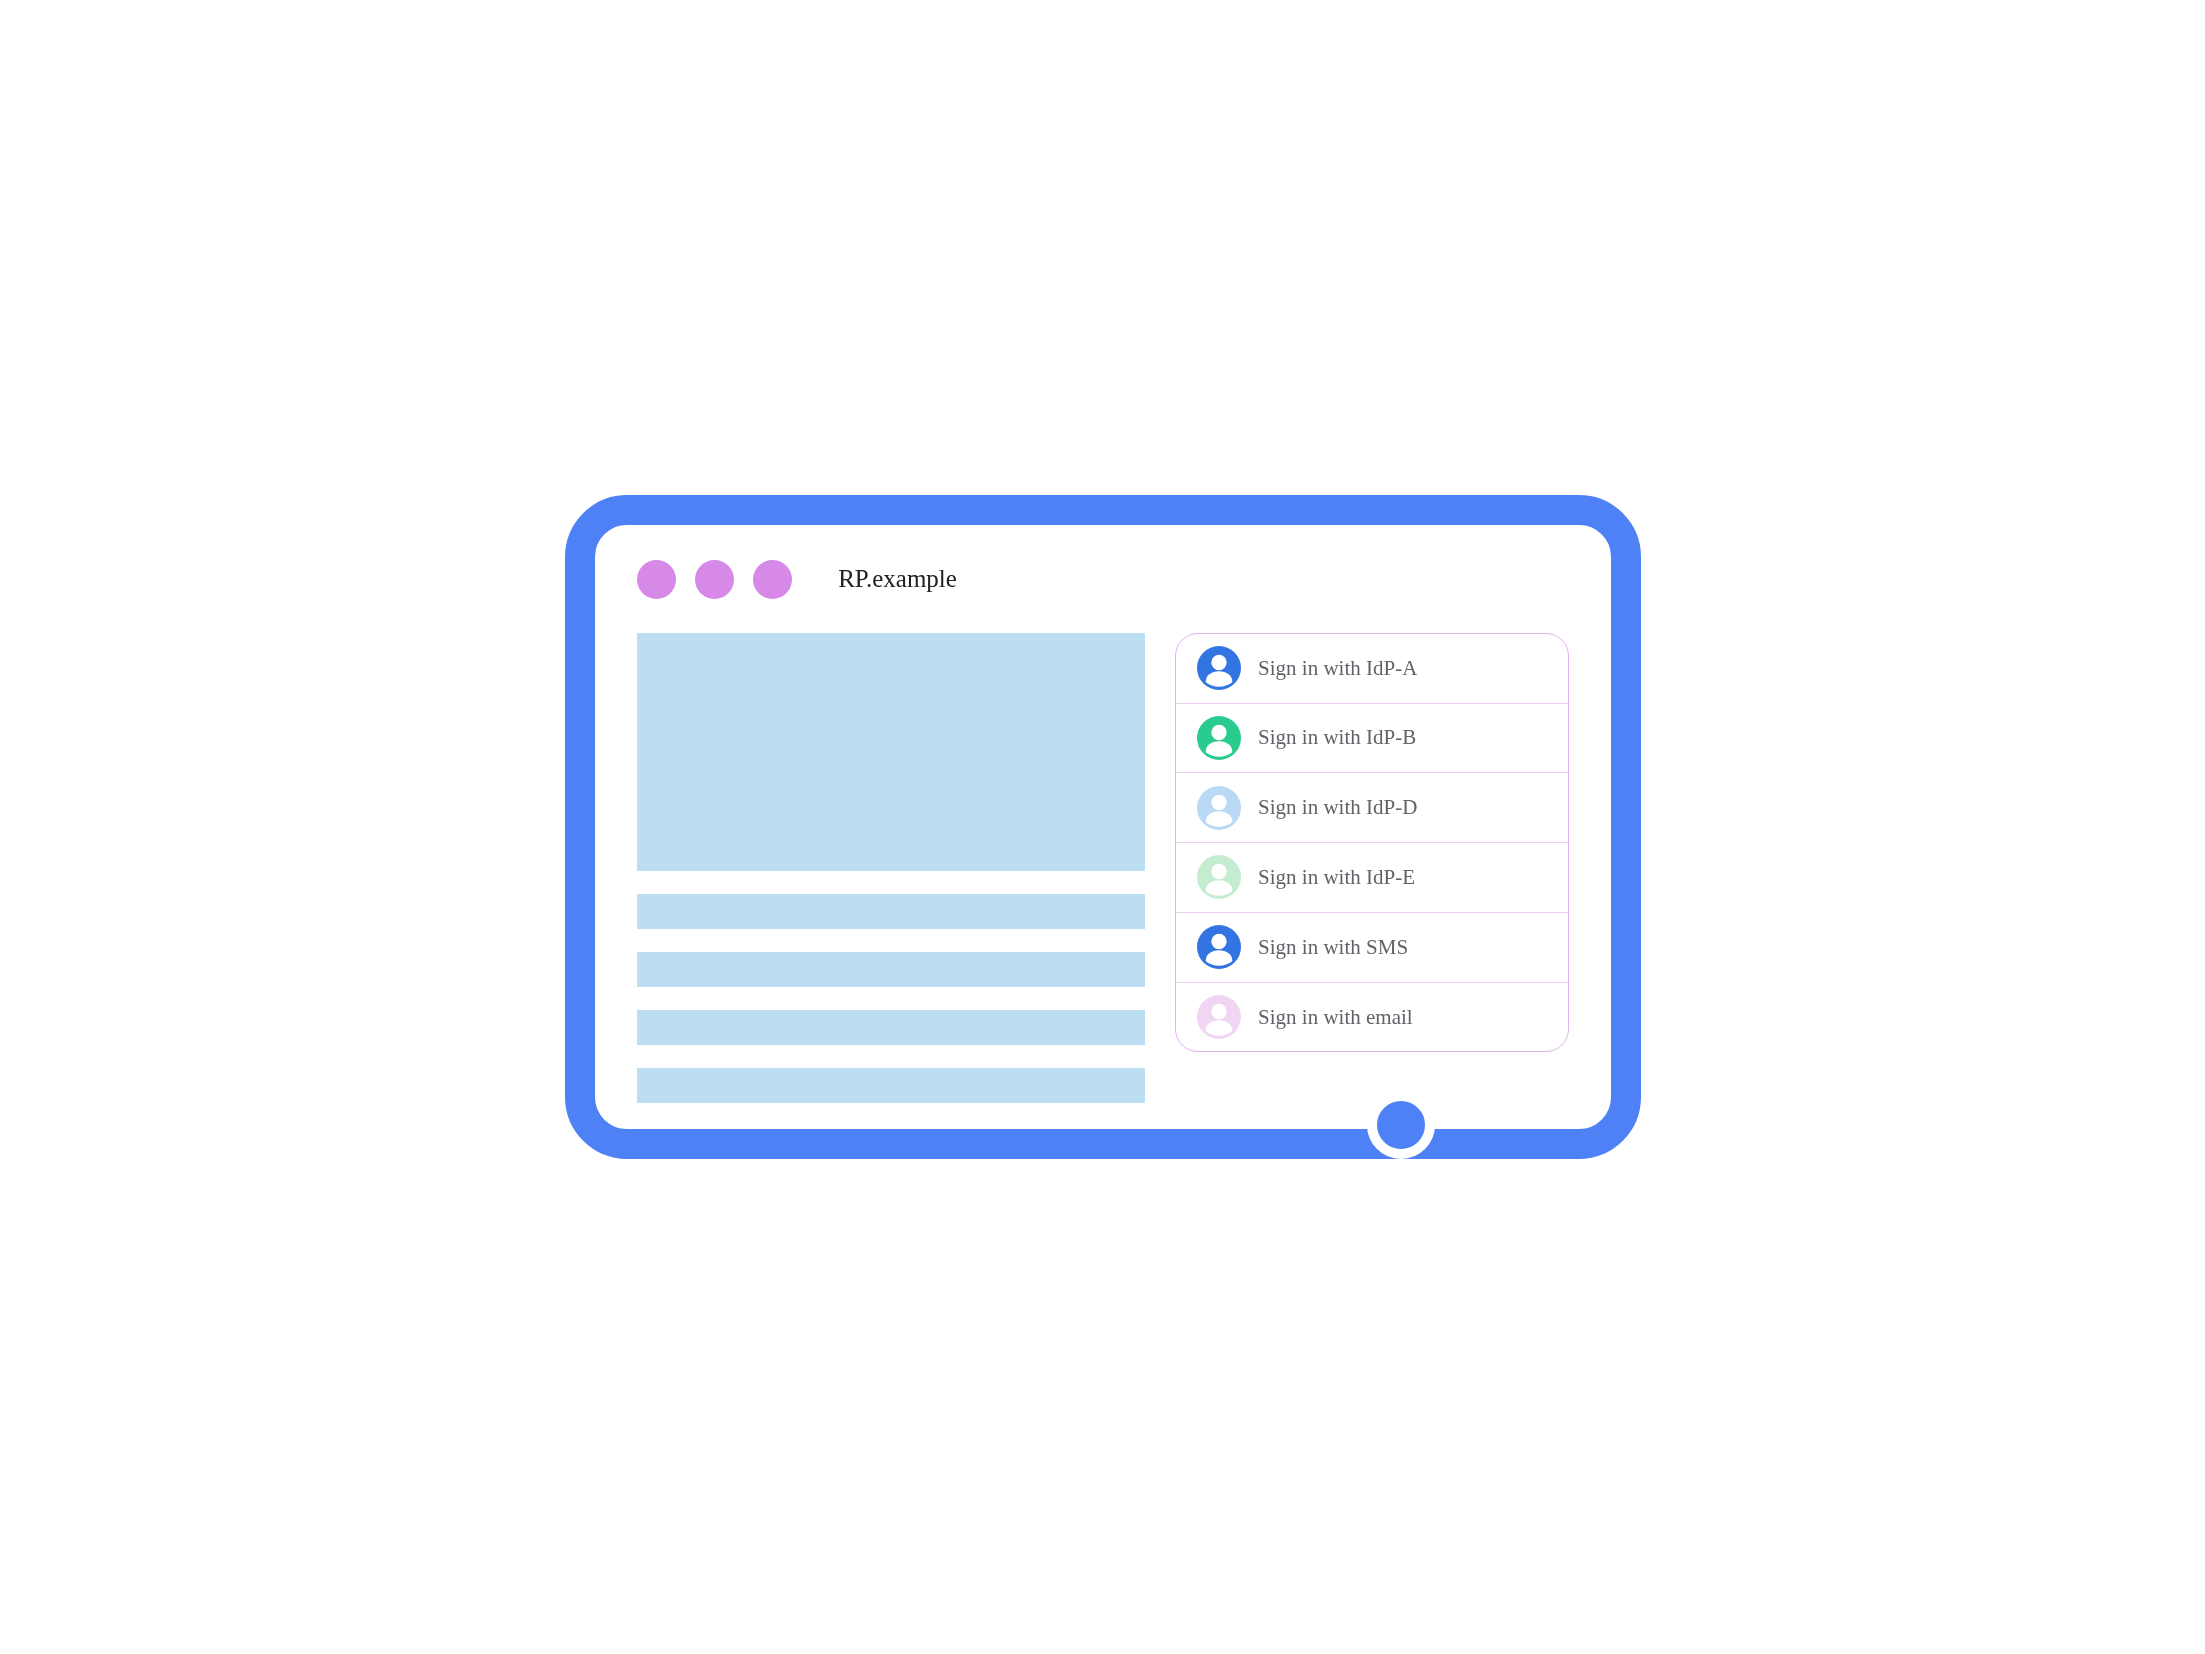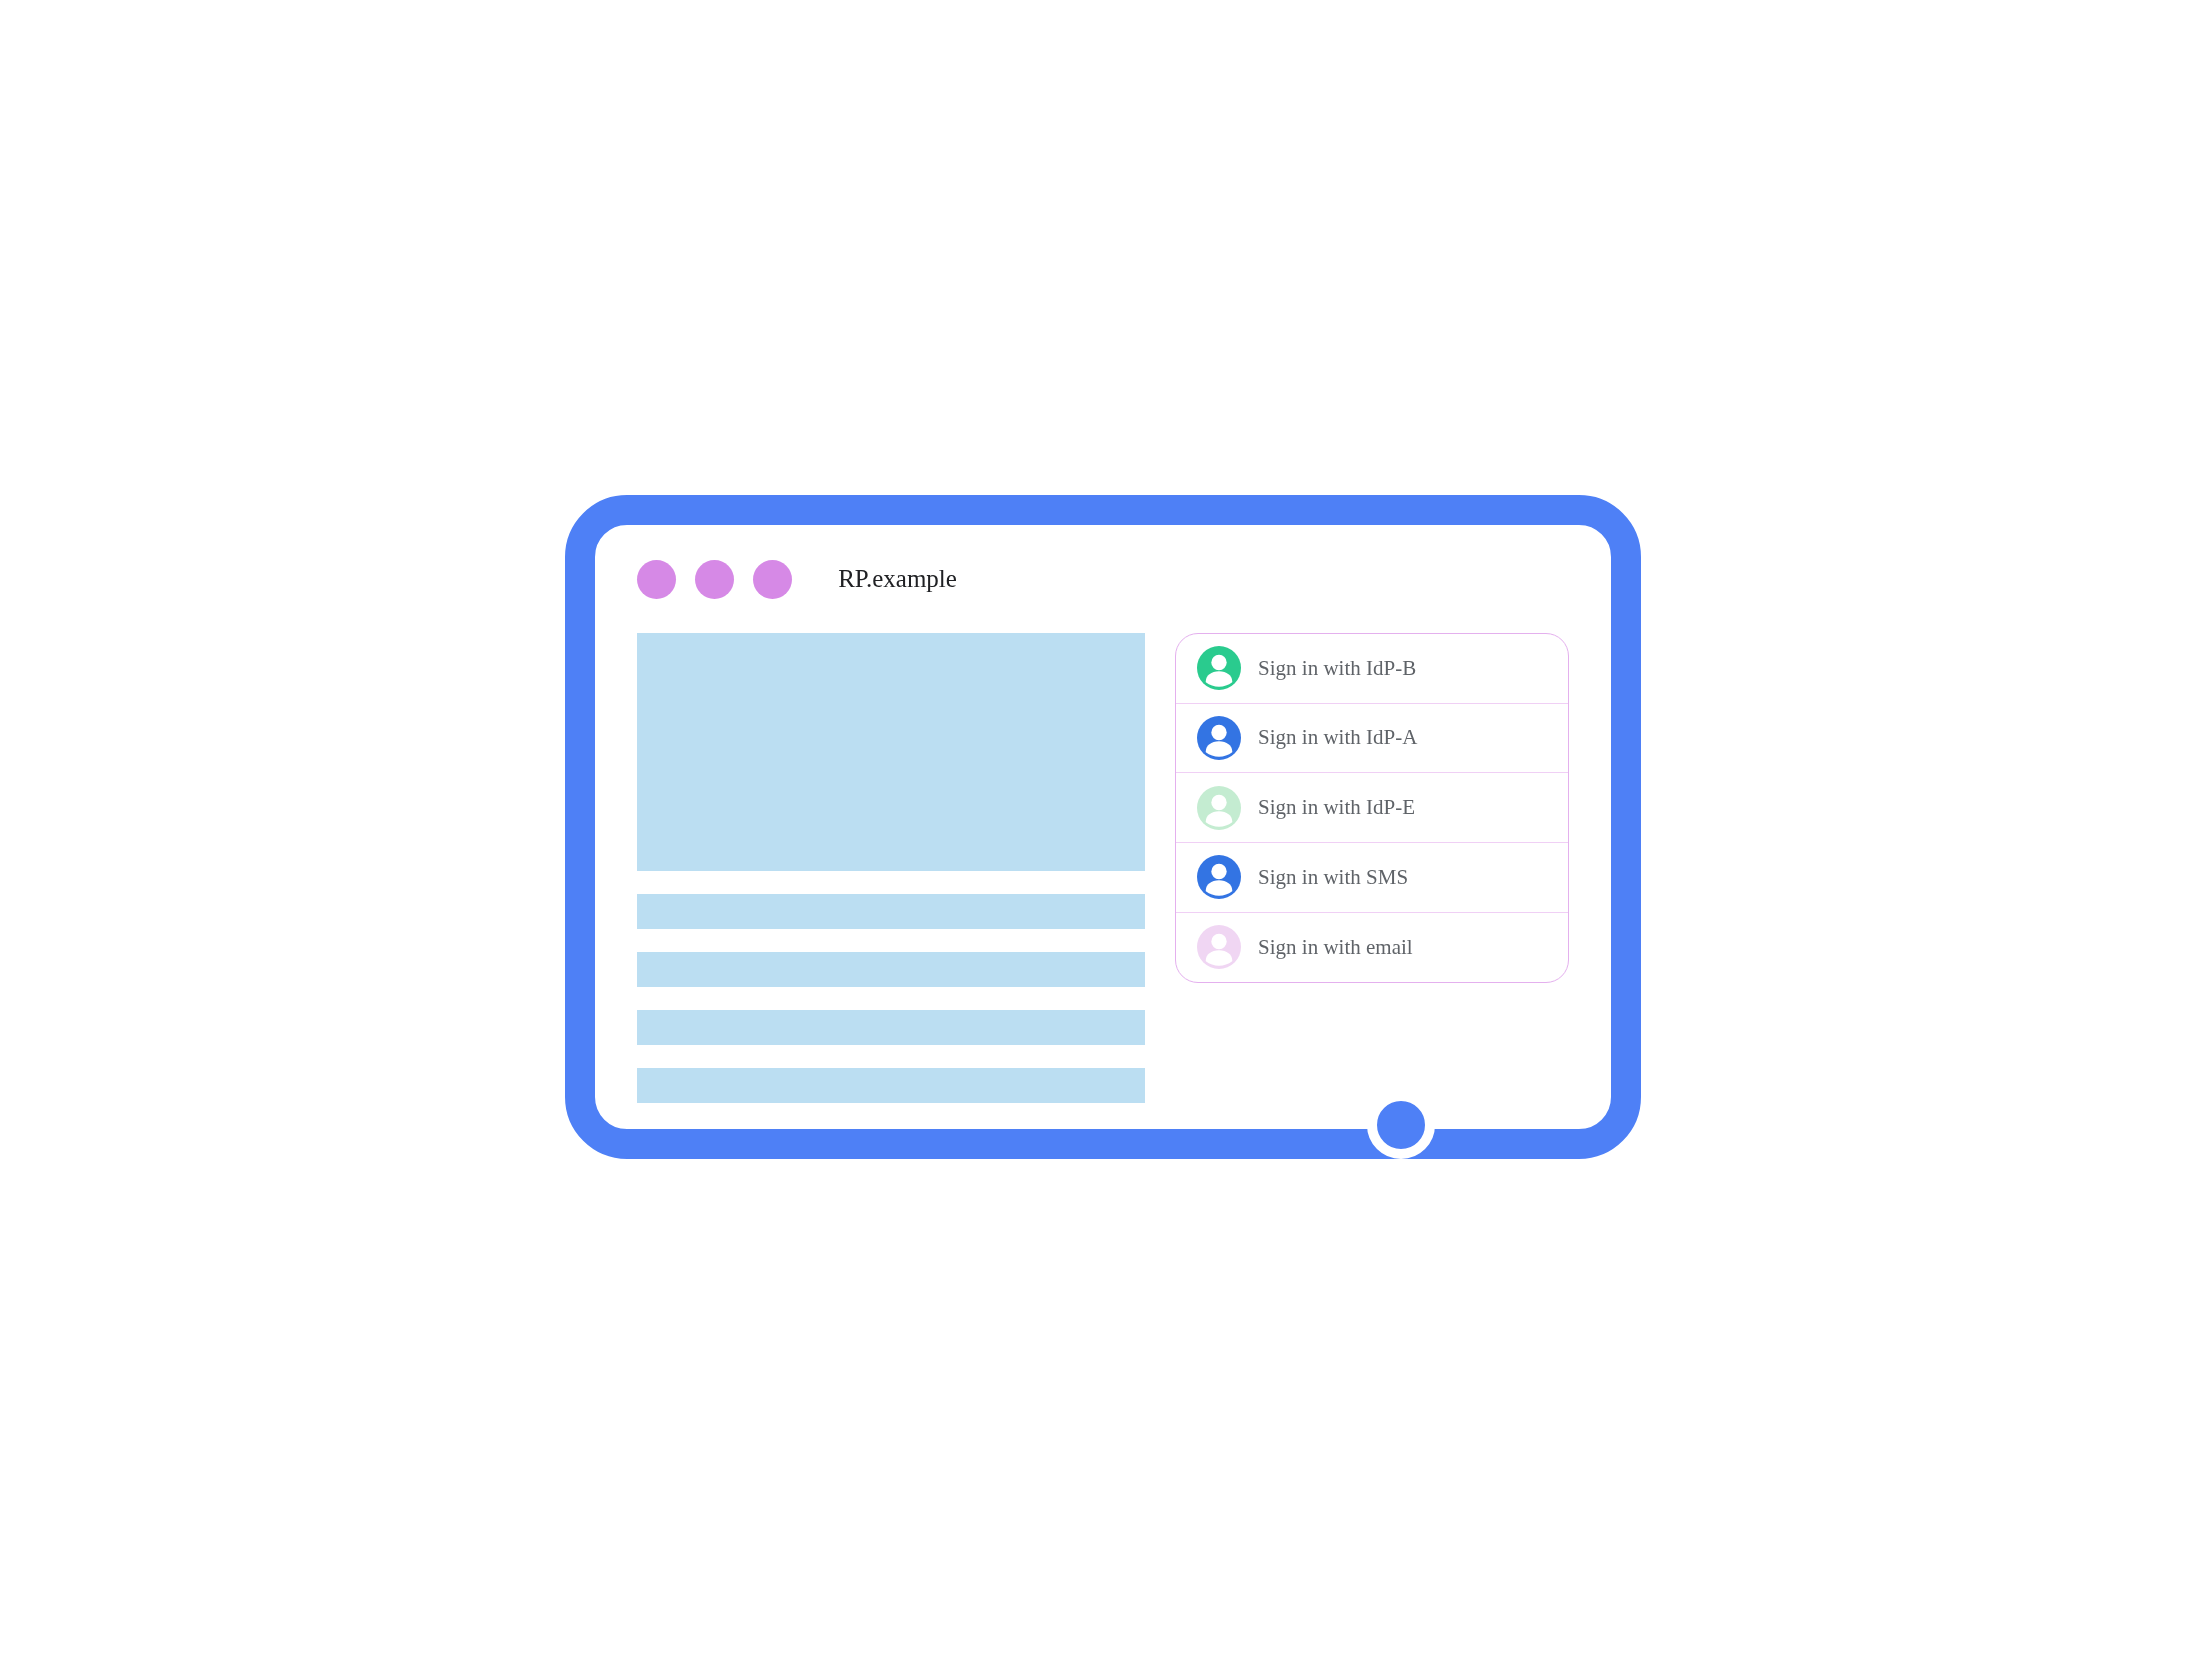--- a/index.html
+++ b/index.html
@@ -124,42 +124,52 @@
         <div class="hero-block"></div>
         <div class="text-line"></div>
         <div class="text-line"></div>
         <div class="text-line"></div>
         <div class="text-line"></div>
       </div>
 
       <div class="signin-panel">
 
         <div class="signin-option">
+          <span class="avatar-icon" style="color:#3374e3">
+            <svg viewBox="0 0 40 40">
+                <circle cx="20" cy="20" r="20" fill="currentColor"></circle>
+                <circle cx="20" cy="15" r="7" fill="#fff"></circle>
+                <path d="M20 23c-7 0-12 4-12 9v1a20 20 0 0 0 24 0v-1c0-5-5-9-12-9z" fill="#fff"></path>
+              </svg>
+          </span>
+          <span class="signin-label">Sign in with IdP-A</span>
+        </div>
+
+        <div class="signin-option">
           <span class="avatar-icon" style="color:#2acb8e">
             <svg viewBox="0 0 40 40">
                 <circle cx="20" cy="20" r="20" fill="currentColor"></circle>
                 <circle cx="20" cy="15" r="7" fill="#fff"></circle>
                 <path d="M20 23c-7 0-12 4-12 9v1a20 20 0 0 0 24 0v-1c0-5-5-9-12-9z" fill="#fff"></path>
               </svg>
           </span>
           <span class="signin-label">Sign in with IdP-B</span>
         </div>
 
-        <div class="signin-option">
-          <span class="avatar-icon" style="color:#3374e3">
-            <svg viewBox="0 0 40 40">
-                <circle cx="20" cy="20" r="20" fill="currentColor"></circle>
-                <circle cx="20" cy="15" r="7" fill="#fff"></circle>
-                <path d="M20 23c-7 0-12 4-12 9v1a20 20 0 0 0 24 0v-1c0-5-5-9-12-9z" fill="#fff"></path>
-              </svg>
-          </span>
-          <span class="signin-label">Sign in with IdP-A</span>
-        </div>
-
-
+
+        <div class="signin-option">
+          <span class="avatar-icon" style="color:#bad9f5">
+            <svg viewBox="0 0 40 40">
+                <circle cx="20" cy="20" r="20" fill="currentColor"></circle>
+                <circle cx="20" cy="15" r="7" fill="#fff"></circle>
+                <path d="M20 23c-7 0-12 4-12 9v1a20 20 0 0 0 24 0v-1c0-5-5-9-12-9z" fill="#fff"></path>
+              </svg>
+          </span>
+          <span class="signin-label">Sign in with IdP-D</span>
+        </div>
 
         <div class="signin-option">
           <span class="avatar-icon" style="color:#c4ecd1">
             <svg viewBox="0 0 40 40">
                 <circle cx="20" cy="20" r="20" fill="currentColor"></circle>
                 <circle cx="20" cy="15" r="7" fill="#fff"></circle>
                 <path d="M20 23c-7 0-12 4-12 9v1a20 20 0 0 0 24 0v-1c0-5-5-9-12-9z" fill="#fff"></path>
               </svg>
           </span>
           <span class="signin-label">Sign in with IdP-E</span>

